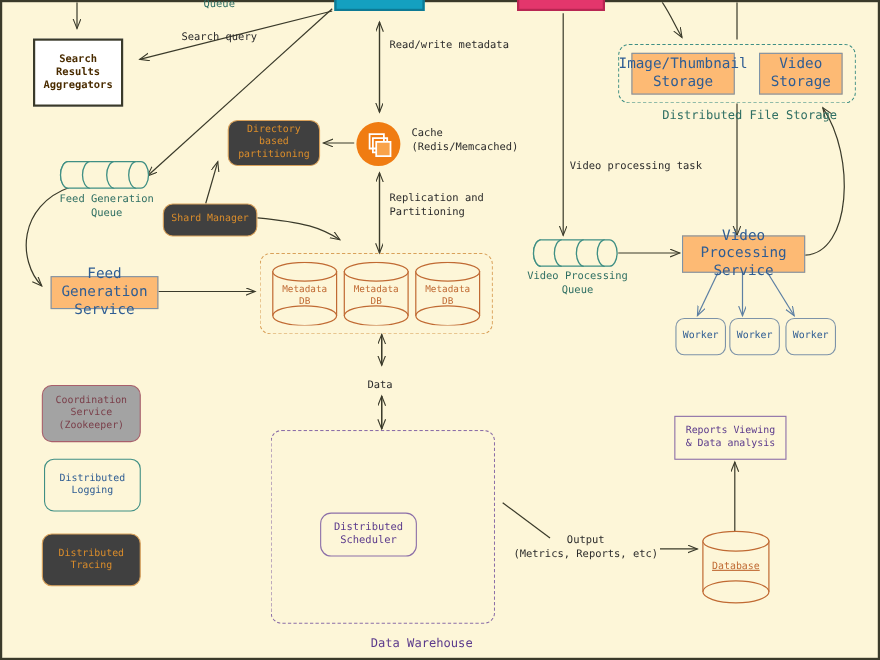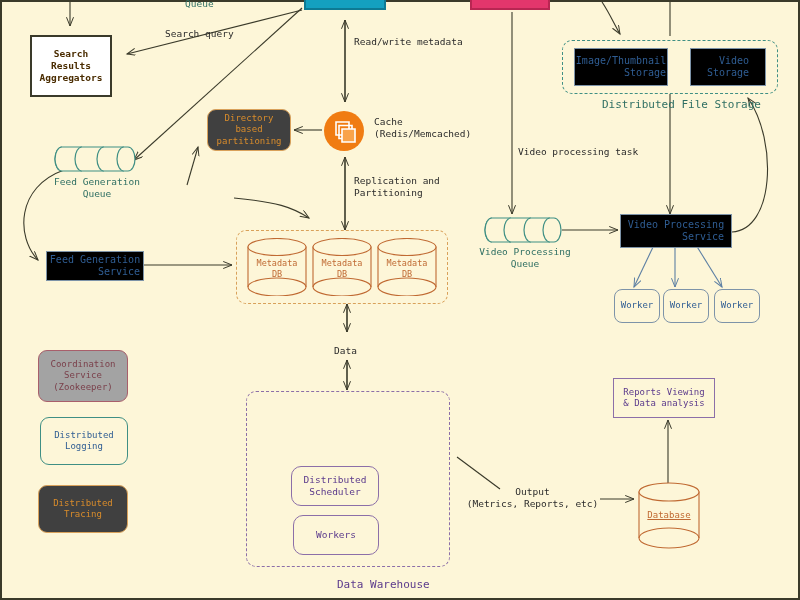--- a/index.html
+++ b/index.html
@@ -42,25 +42,24 @@
   }
   .solid-teal {
     background: #14a0c0;
     border: 2px solid #0d7a94;
   }
   .solid-pink {
     background: #e3366c;
     border: 2px solid #b82652;
   }
   .rect-blue {
-    background: #000000;
+    background: #fdba74;
     border: 1.4px solid #7d93a8;
     color: #2f5d93;
-    font-size: 10px;
-    text-align: right;
+    font-size: 13px;
   }
   .rect-purple {
     background: #fdf6d8;
     border: 1.4px solid #8c6fa8;
     color: #5b3a8c;
     font-size: 9.5px;
   }
   .round-orange {
     background: #404040;
     border: 1.4px solid #d9a15a;
@@ -275,20 +274,23 @@
         <path d="M8,2 A7,12 0 0 0 8,26"></path>
         <path d="M28,2 A7,12 0 0 0 28,26"></path>
         <path d="M50,2 A7,12 0 0 0 50,26"></path>
         <path d="M70,2 A7,12 0 0 0 70,26"></path>
       </g>
     </svg>
   </div>
   <div class="queue-label" style="left:40px; top:174px; width:110px;">Feed Generation
 Queue</div>
 
+  <div class="node round-orange" style="left:146px; top:183px; width:86px; height:30px;">
+    <span>Shard Manager</span>
+  </div>
 
   <div class="node rect-blue" style="left:44px; top:249px; width:98px; height:30px;">
     <span>Feed Generation
 Service</span>
   </div>
 
   <div class="group group-orange" style="left:234px; top:228px; width:212px; height:74px;"></div>
   <div class="cyl" style="left:244px; top:236px; width:62px; height:58px;">
     <svg width="62" height="58" viewBox="0 0 62 58">
       <g fill="#fdf6d8" stroke="#c06a33" stroke-width="1.1">
@@ -379,23 +381,20 @@
   </div>
   <div class="node round-blue" style="left:712px; top:287px; width:46px; height:34px;">
     <span>Worker</span>
   </div>
 
   <div class="group group-purple" style="left:244px; top:389px; width:204px; height:176px;"></div>
   <div class="node round-purple" style="left:289px; top:464px; width:88px; height:40px;">
     <span>Distributed
 Scheduler</span>
   </div>
-  <div class="node round-purple" style="left:291px; top:513px; width:86px; height:40px;">
-    <span>Workers</span>
-  </div>
   <div class="group-label lbl-purple" style="left:298px; top:576px;">Data Warehouse</div>
 
   <div class="edge-label" style="left:458px; top:484px; width:145px;">Output
 (Metrics, Reports, etc)</div>
 
   <div class="node rect-purple" style="left:611px; top:376px; width:102px; height:40px; font-size:9px;">
     <span>Reports Viewing
 &amp; Data analysis</span>
   </div>
 

